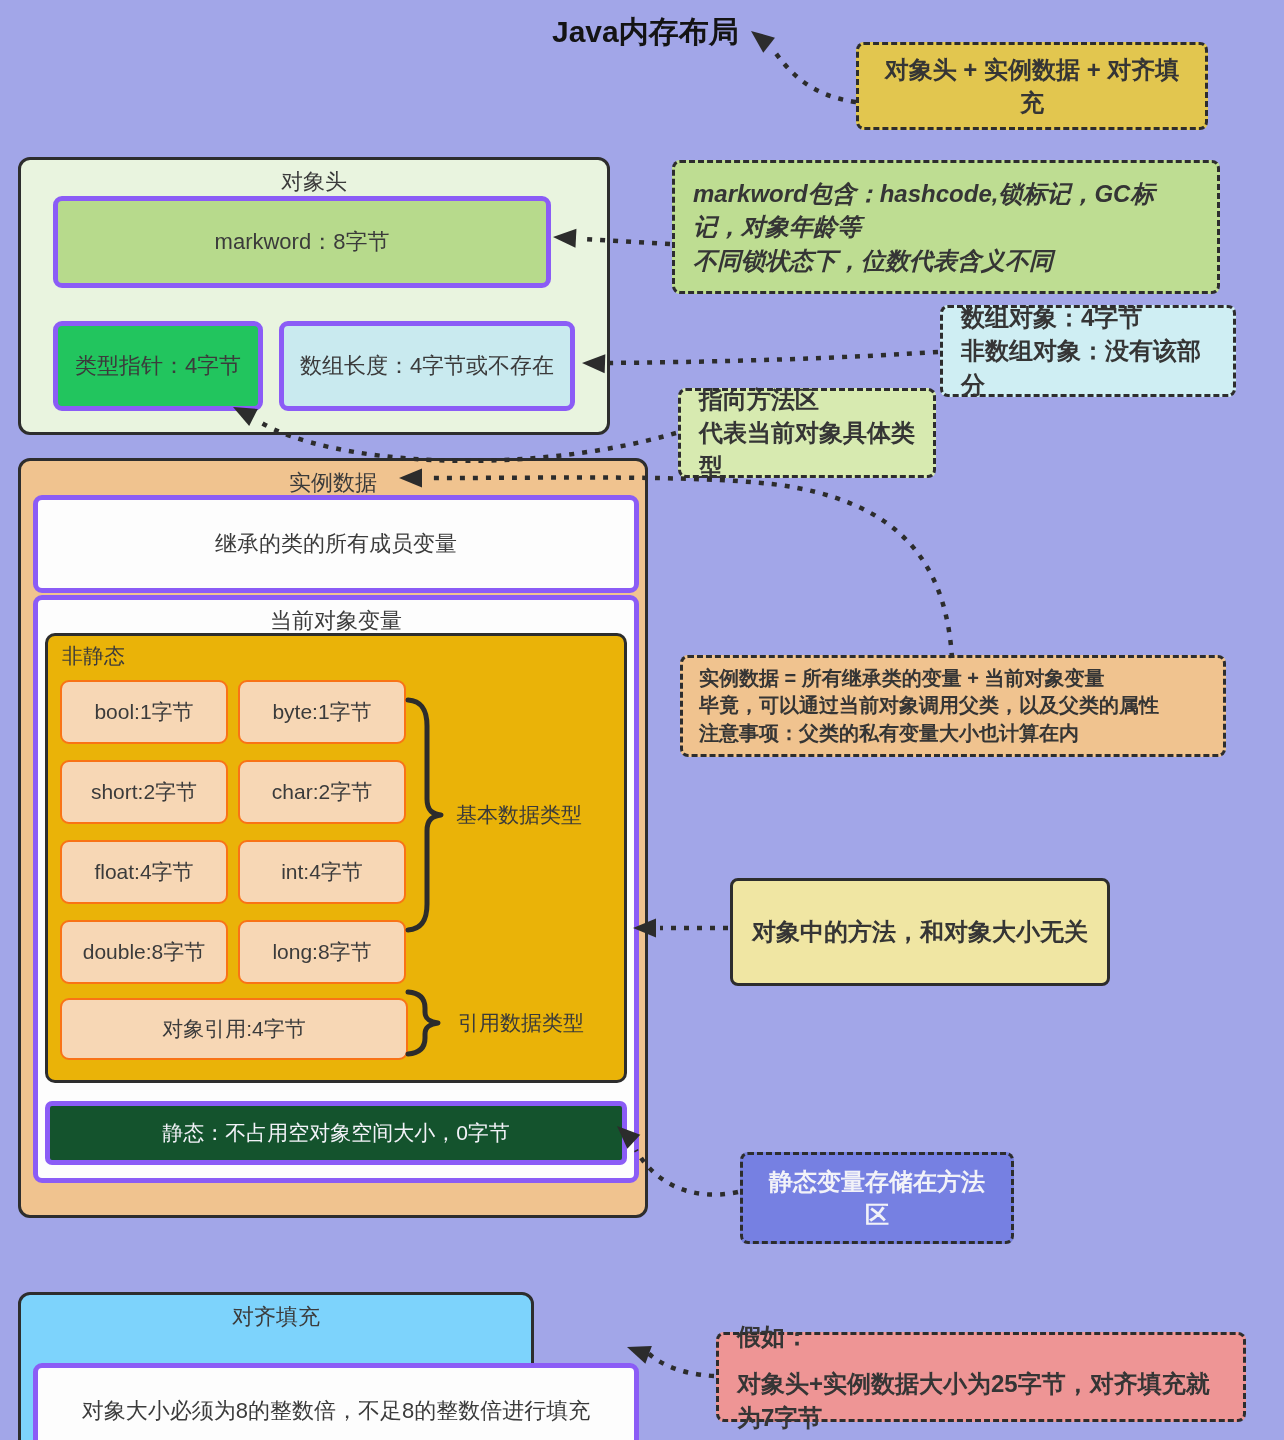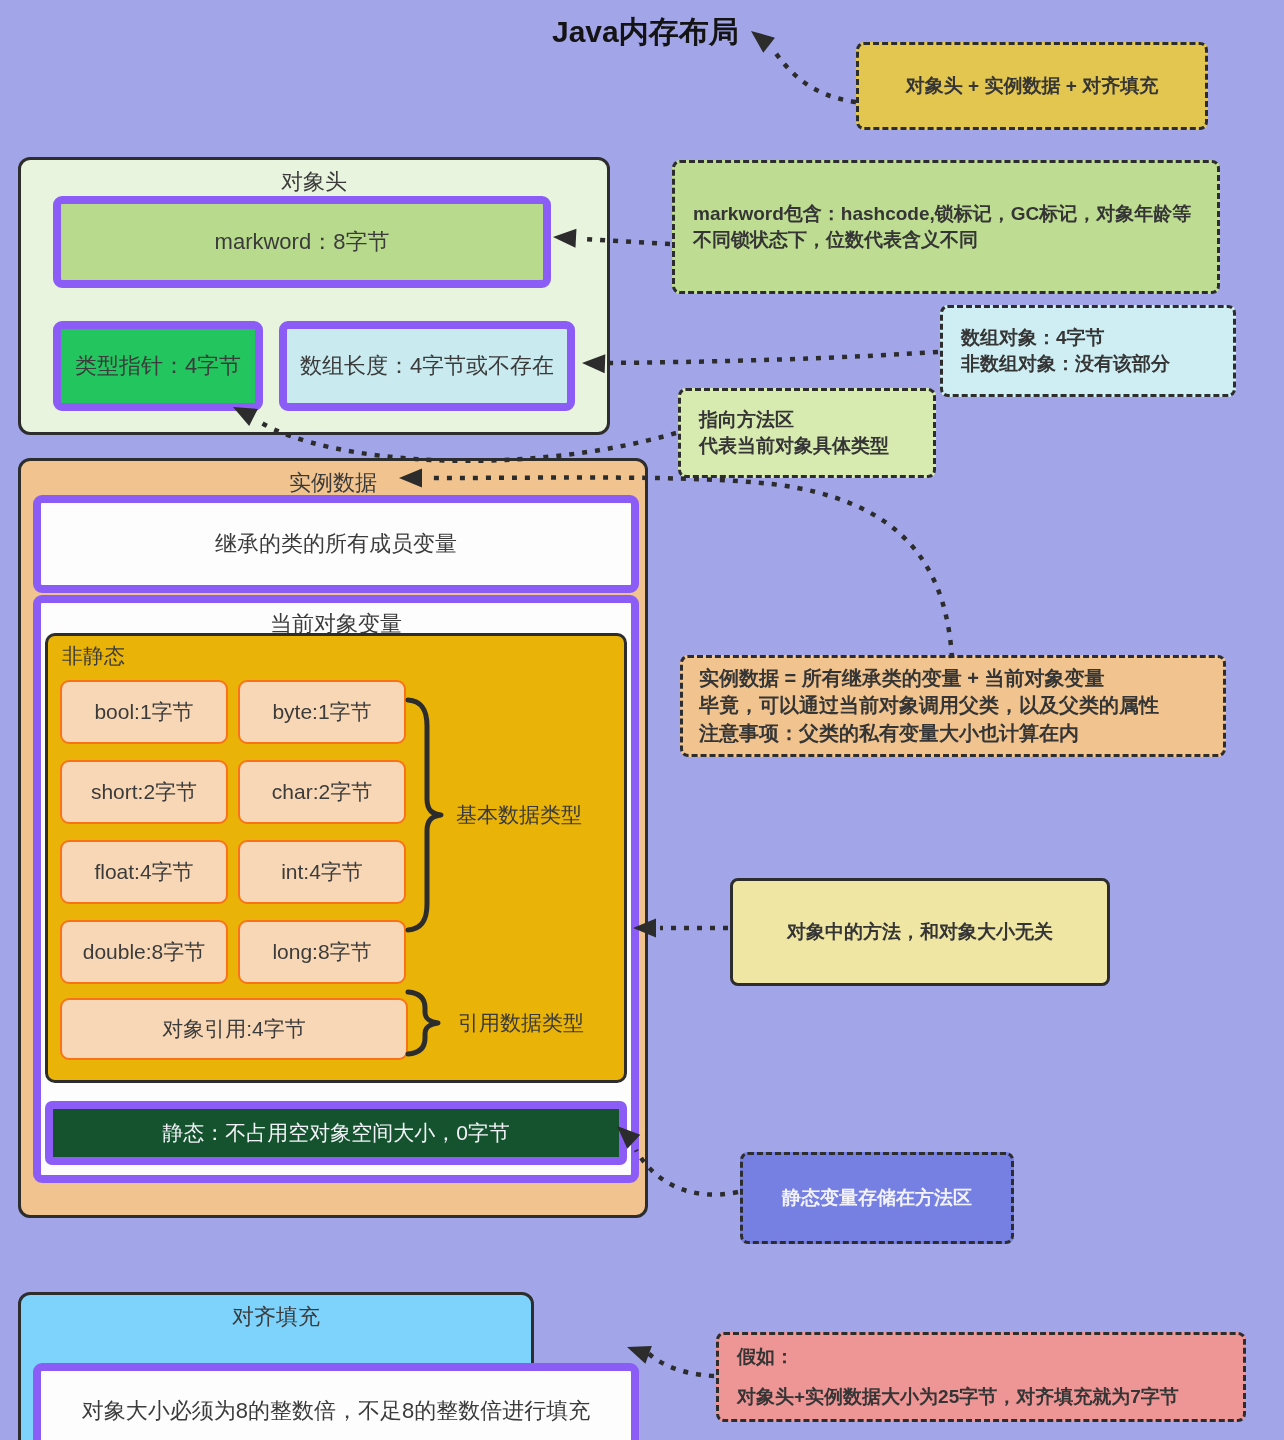--- a/index.html
+++ b/index.html
@@ -13,30 +13,30 @@
     background:#a2a6e8;
     overflow:hidden;
     color:#3b3b3b;
   }
   .abs{position:absolute;box-sizing:border-box;}
   .panel{
     border:3.5px solid #2d2d2d;
     border-radius:12px;
   }
   .chip{
-    border:8px solid #8b5cf6;
+    border:5px solid #8b5cf6;
     border-radius:9px;
     display:flex;align-items:center;justify-content:center;
     text-align:center;
     font-size:22px;
   }
   .note{
     border:3.5px dashed #2d2d2d;
     border-radius:8px;
-    font-size:19px;
+    font-size:24px;
     font-weight:600;
     display:flex;flex-direction:column;justify-content:center;
     padding:10px 18px;
     line-height:1.38;
     color:#353535;
   }
   .panel-title{
     position:absolute;left:0;right:0;top:7px;
     text-align:center;
     font-size:22px;
@@ -114,21 +114,21 @@
   <div class="abs brace-label" style="left:456px;top:801px;">基本数据类型</div>
   <div class="abs brace-label" style="left:458px;top:1009px;">引用数据类型</div>
 
   <div class="abs panel" style="left:18px;top:1292px;width:516px;height:198px;background:#7dd3fc;">
     <div class="panel-title">对齐填充</div>
     <div class="abs chip white-box" style="left:12px;top:68px;width:606px;height:96px;">对象大小必须为8的整数倍，不足8的整数倍进行填充</div>
   </div>
 
   <div class="abs note" style="left:856px;top:42px;width:352px;height:88px;background:#e2c64f;text-align:center;align-items:center;">对象头 + 实例数据 + 对齐填充</div>
 
-  <div class="abs note" style="left:672px;top:160px;width:548px;height:134px;background:#bedd92;">
+  <div class="abs note" style="left:672px;top:160px;width:548px;height:134px;background:#bedd92;font-style:italic;">
     <div>markword包含：hashcode,锁标记，GC标记，对象年龄等</div>
     <div>不同锁状态下，位数代表含义不同</div>
   </div>
 
   <div class="abs note" style="left:940px;top:305px;width:296px;height:92px;background:#cfeef3;">
     <div>数组对象：4字节</div>
     <div>非数组对象：没有该部分</div>
   </div>
 
   <div class="abs note" style="left:678px;top:388px;width:258px;height:90px;background:#d7eab0;">

